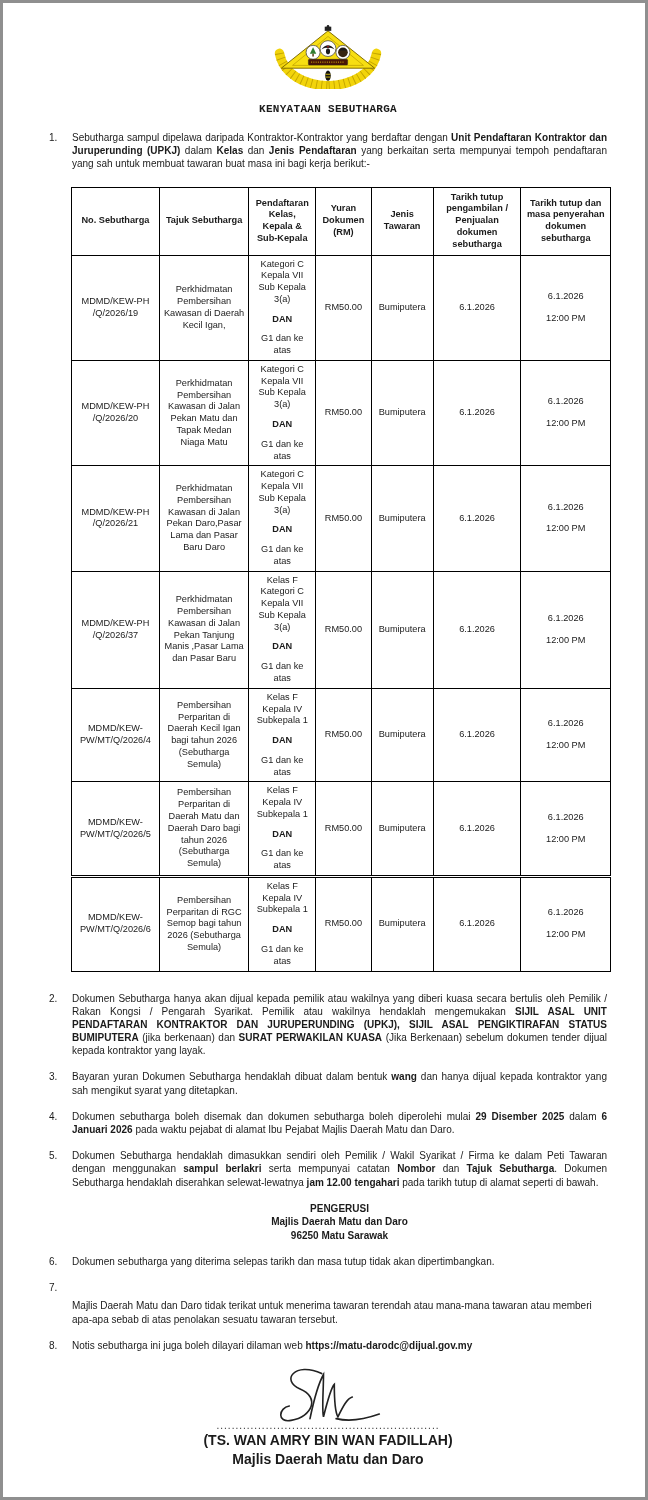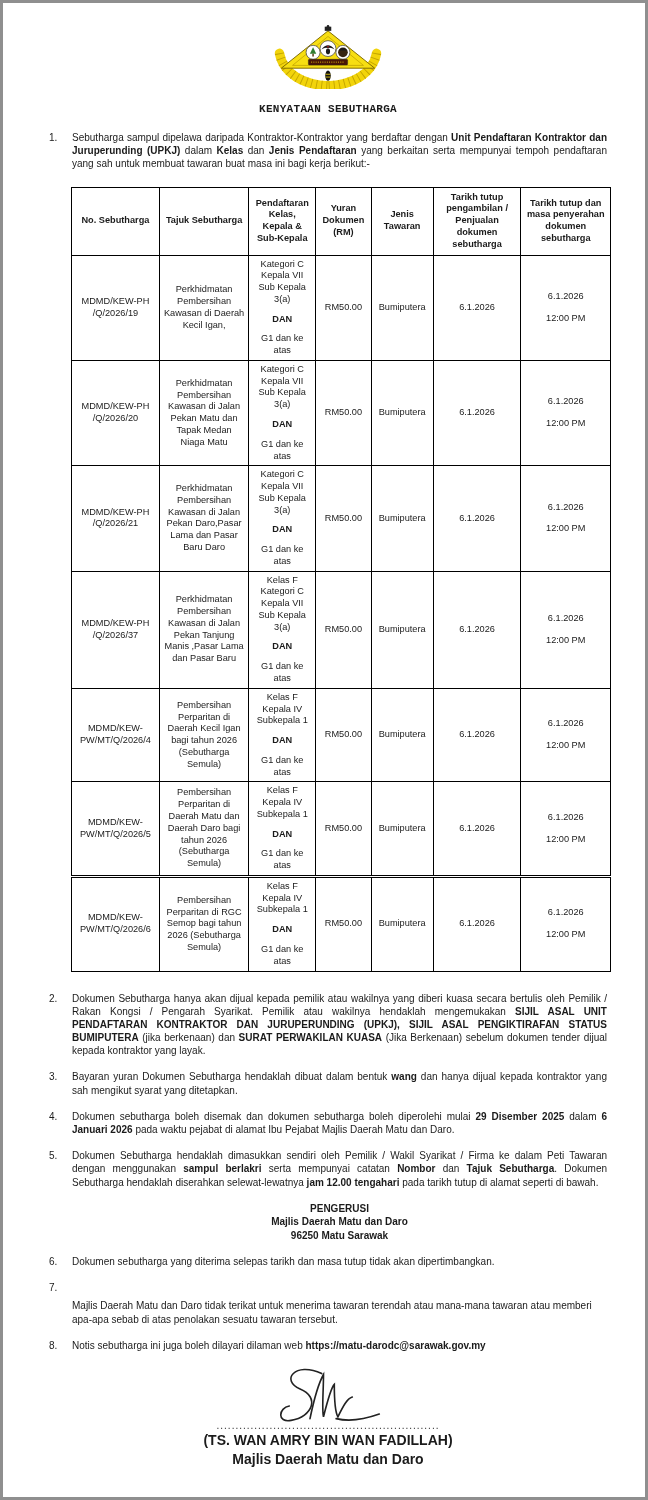--- a/index.html
+++ b/index.html
@@ -265,21 +265,21 @@
       <div class="para">
         <span class="pnum">6.</span>
         <span class="ptext"><span>Dokumen sebutharga yang diterima selepas tarikh dan masa tutup tidak akan dipertimbangkan.</span></span>
       </div>
       <div class="para no-just">
         <span class="pnum">7.</span>
         <span class="ptext"><span>Majlis Daerah Matu dan Daro tidak terikat untuk menerima tawaran terendah atau mana-mana tawaran atau memberi apa-apa sebab di atas penolakan sesuatu tawaran tersebut.</span></span>
       </div>
       <div class="para">
         <span class="pnum">8.</span>
-        <span class="ptext"><span>Notis sebutharga ini juga boleh dilayari dilaman web </span><b>https://matu-darodc@sarawak.gov.my</b></span>
+        <span class="ptext"><span>Notis sebutharga ini juga boleh dilayari dilaman web </span><b>https://matu-darodc@dijual.gov.my</b></span>
       </div>
     </div>
 
   <div class="signature-block">
     <svg class="sig-svg" width="150" height="72" viewBox="0 0 150 80">
       <g fill="none" stroke="#222" stroke-width="1.8" stroke-linecap="round">
         <path d="M68 14 C 38 0, 22 22, 44 31 C 66 40, 58 62, 34 66 C 18 69, 20 52, 32 50"></path>
         <path d="M55 64 C 60 40, 66 22, 70 15 C 70 34, 68 54, 70 62 C 74 46, 78 30, 82 26 C 82 40, 82 55, 86 62 C 92 50, 96 42, 102 40"></path>
         <path d="M84 64 C 100 68, 118 64, 132 59"></path>
       </g>

